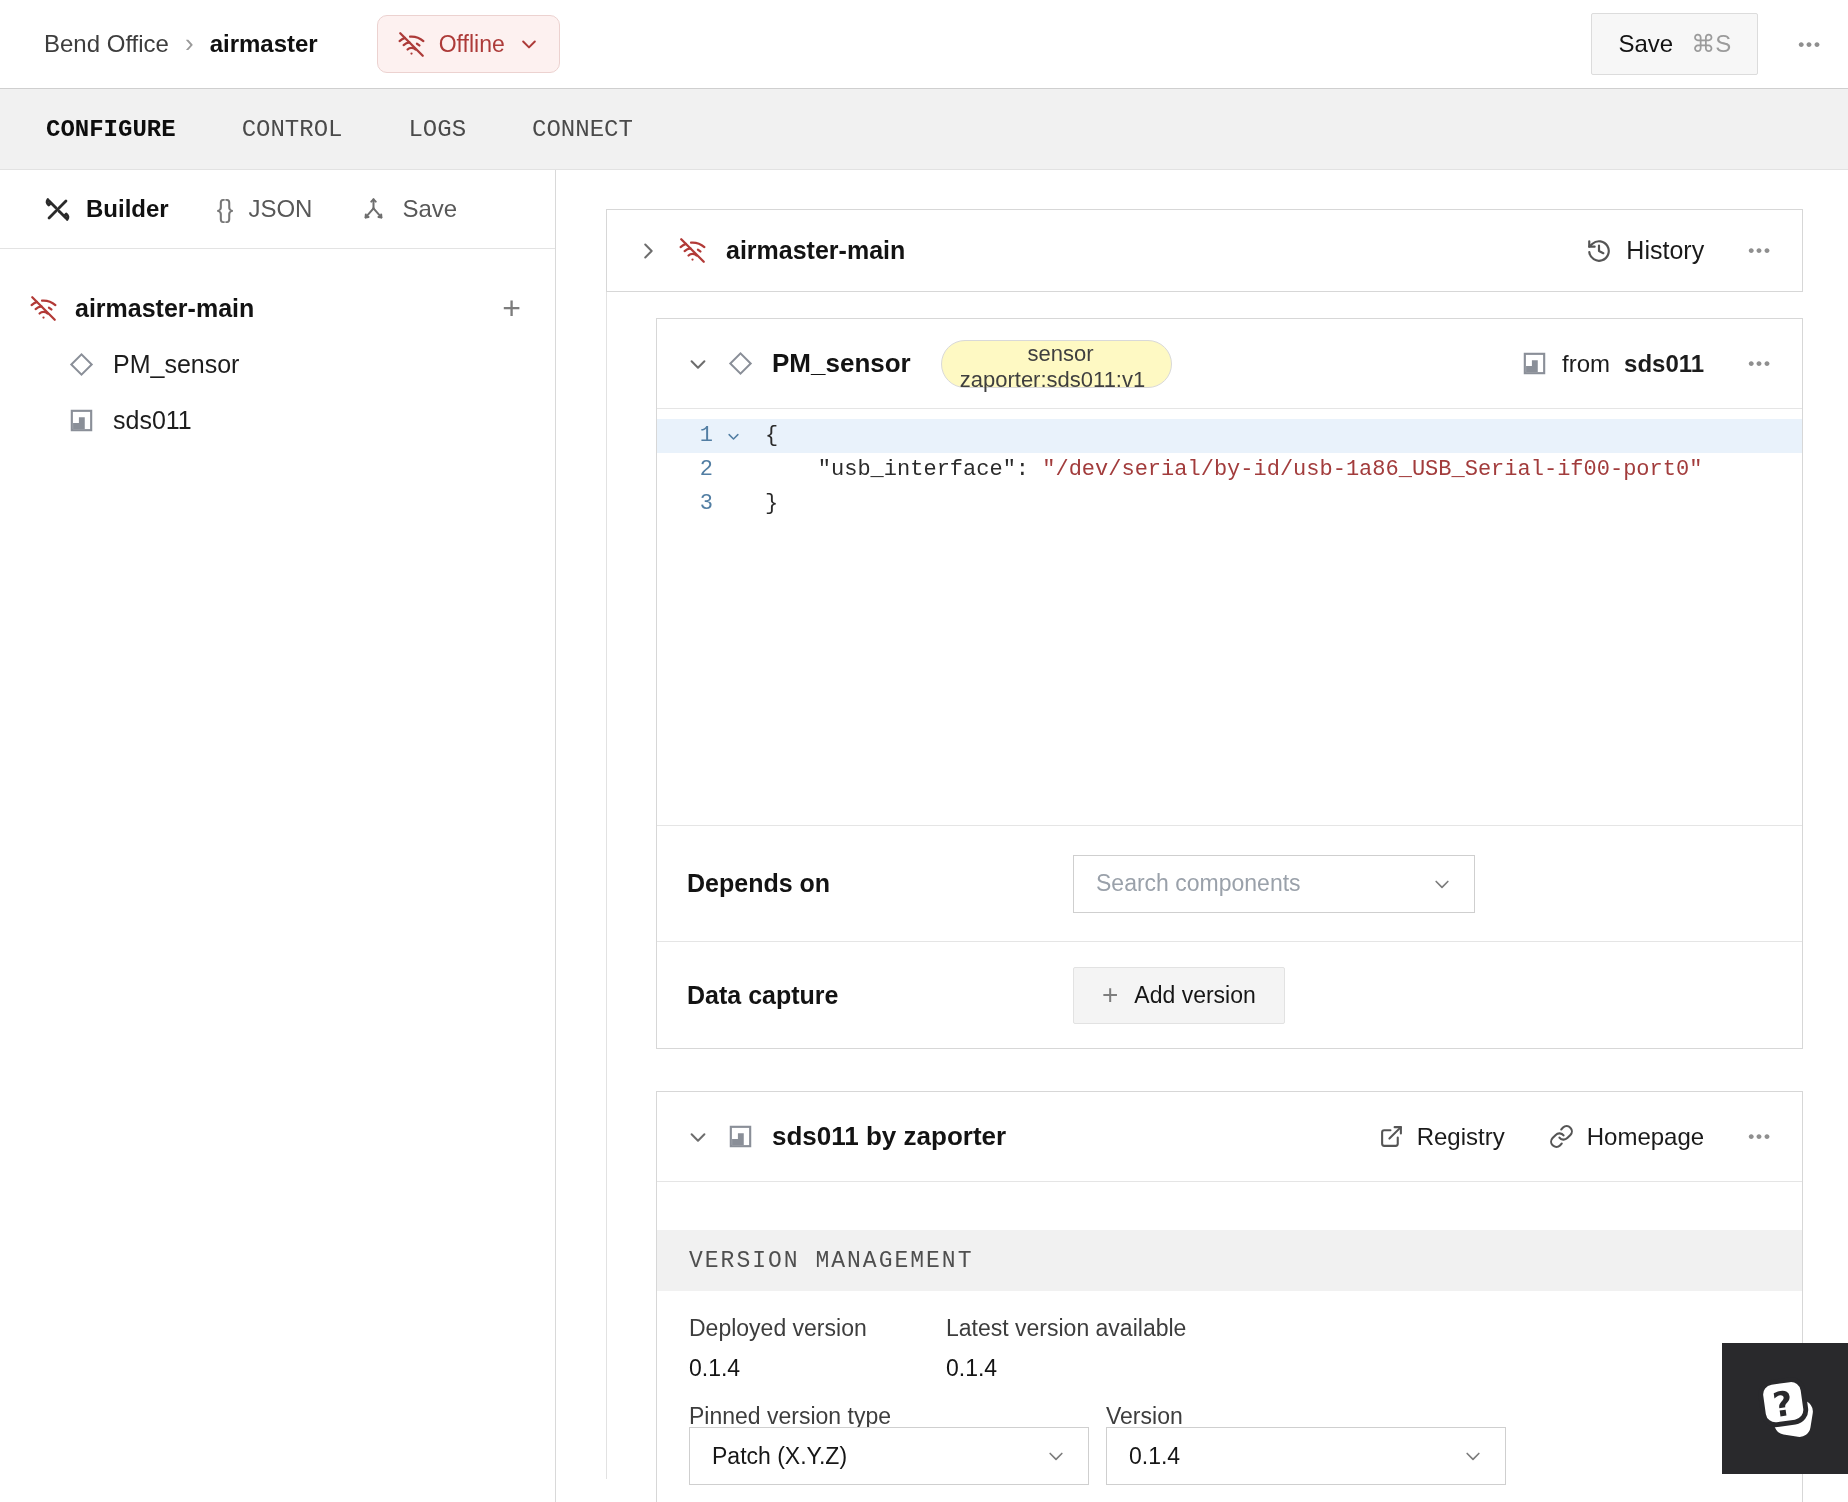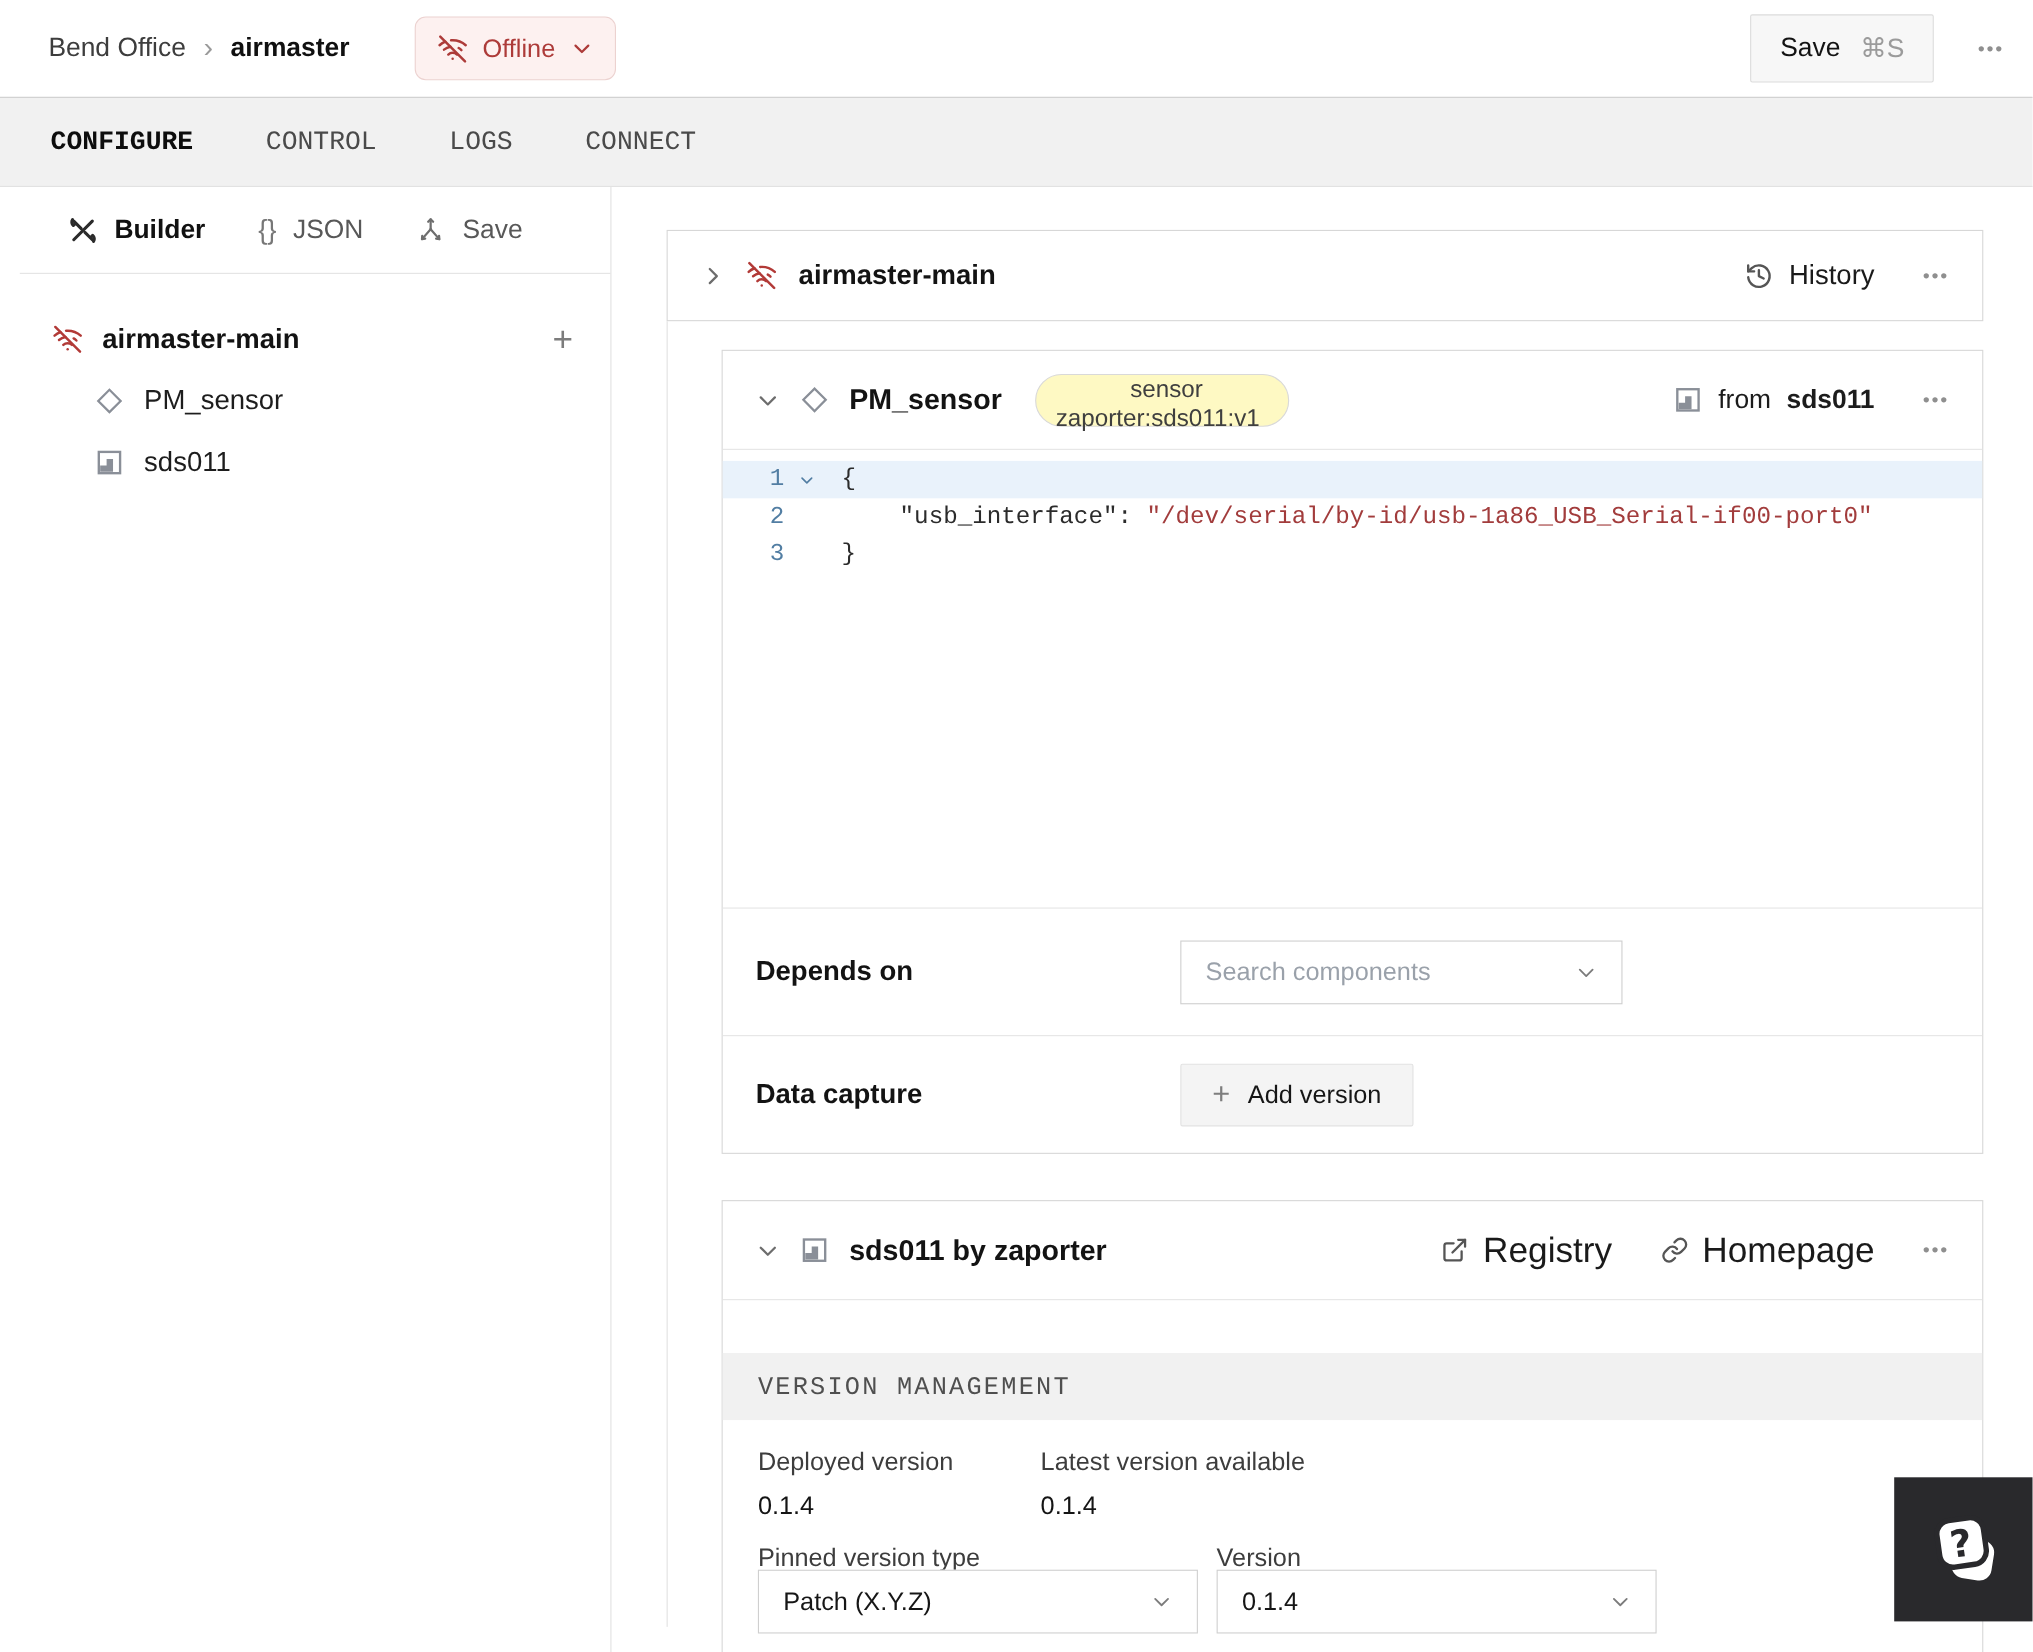--- a/index.html
+++ b/index.html
@@ -26,21 +26,21 @@
 
   
   .tabbar{position:absolute;left:0;top:88px;width:100%;height:82px;box-sizing:border-box;background:#f1f1f1;
           border-top:1px solid #cfcfcf;border-bottom:1px solid #e2e2e2;display:flex;align-items:center;
           gap:66px;padding-left:46px;font-family:"Liberation Mono","DejaVu Sans Mono",monospace;font-size:24px;color:#4a4a4a;}
   .tab{cursor:pointer;}
   .tab.active{font-weight:700;color:#0d0d0d;}
 
   
   .sidebar{position:absolute;left:0;top:170px;width:556px;bottom:0;box-sizing:border-box;
-           border-right:1px solid #d9d9d9;background:#fff;padding-left:18px;}
+           border-right:1px solid #d9d9d9;background:#fff;}
   .view-row{height:78px;border-bottom:1px solid #e3e3e3;display:flex;align-items:center;gap:48px;padding-left:44px;}
   .view-item{display:flex;align-items:center;gap:15px;font-size:24px;color:#585858;cursor:pointer;}
   .view-item.active{font-weight:700;color:#111;}
   .view-item .icon24{width:27px;height:27px;color:#6e6e6e;}
   .view-item.active .icon24{color:#2b2b2b;}
   .braces{font-size:25px;color:#777;font-weight:400;}
   .tree{padding:34px 0 0 30px;}
   .tree-root{display:flex;align-items:center;gap:18px;height:50px;font-size:25px;font-weight:700;
              padding-right:34px;cursor:pointer;}
   .tree-root .icon24{width:27px;height:27px;color:#b23a37;}
@@ -92,21 +92,21 @@
   .field-label{font-size:25px;font-weight:700;width:386px;flex:none;}
   .select{width:402px;height:58px;box-sizing:border-box;border:1px solid #cfcfcf;background:#fff;display:flex;
           align-items:center;justify-content:space-between;padding:0 22px;font-size:23px;cursor:pointer;}
   .select .ph{color:#9aa1aa;}
   .select .val{color:#161616;}
   .select .chev-sm{width:20px;height:20px;color:#7c7c7c;}
   .add-method-btn{height:57px;padding:0 28px;background:#f4f4f4;border:1px solid #e2e2e2;border-radius:2px;
                   display:flex;align-items:center;gap:16px;font-size:23px;color:#161616;cursor:pointer;}
   .plus-glyph{color:#7e7e7e;font-size:28px;font-weight:400;line-height:1;}
 
-  .hdr-link{display:flex;align-items:center;gap:13px;font-size:32px;color:#1a1a1a;cursor:pointer;}
+  .hdr-link{display:flex;align-items:center;gap:13px;font-size:24px;color:#1a1a1a;cursor:pointer;}
   .hdr-link .icon24{width:25px;height:25px;color:#555;}
 
   .section-bar{height:61px;background:#f1f1f1;display:flex;align-items:center;padding:0 32px;
                font-family:"Liberation Mono","DejaVu Sans Mono",monospace;font-size:23px;letter-spacing:2px;color:#4f4f4f;margin-top:48px;}
   .vm-content{position:relative;height:236px;}
   .vm-lbl{position:absolute;font-size:23px;color:#3d3d3d;white-space:nowrap;}
   .vm-val{position:absolute;font-size:23px;color:#141414;}
   .sel1{position:absolute;left:32px;top:136px;width:400px;}
   .sel2{position:absolute;left:449px;top:136px;width:400px;}
 

